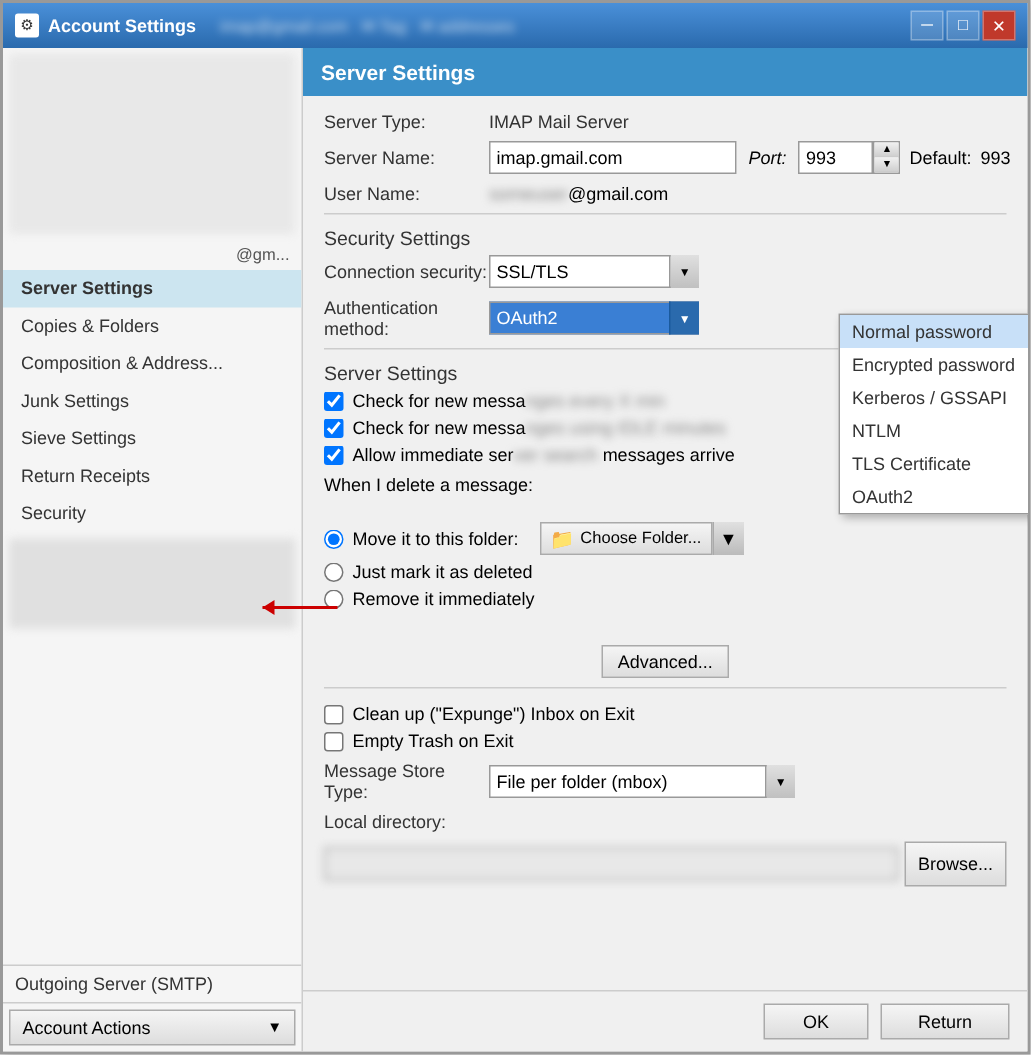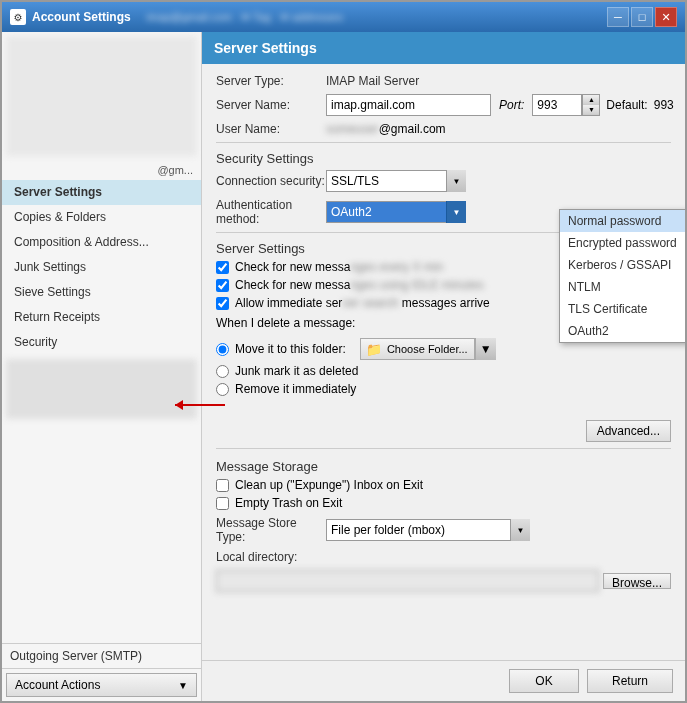--- a/index.html
+++ b/index.html
@@ -355,21 +355,21 @@
       height: 22px;
       margin-right: 4px;
     }
 
     .browse-btn {
       background: linear-gradient(to bottom, #f5f5f5, #ddd);
       border: 1px solid #aaa;
       padding: 2px 8px;
       cursor: pointer;
       font-size: 12px;
-      height: 16px;
+      height: 30px;
     }
 
     
     .bottom-bar {
       padding: 8px 12px;
       display: flex;
       justify-content: flex-end;
       gap: 8px;
       border-top: 1px solid #ccc;
       background: #f0f0f0;
@@ -552,59 +552,58 @@
         </div>
 
         <div class="checkbox-row">
           <input type="checkbox" checked="" style="">
           <span>
             <span>Allow immediate ser</span><span class="blurred-text">ver search</span> <span>messages arrive</span>
           </span>
         </div>
 
         <div class="form-row" style="margin-top:6px; align-items:flex-start; flex-direction:column;">
-          <span style="margin-bottom:4px;">When I delete a message:</span>
+          <span style="margin-bottom:14px;">When I delete a message:</span>
           <div class="radio-group">
             <div class="radio-row">
               <input type="radio" name="delete" checked="" style="">
               <span>Move it to this folder:</span>
               <div style="display:inline-flex; margin-left:8px;">
                 <button class="folder-btn">
                   <span style="color:#f0a000; font-size:13px;">📁</span>
                   <span>Choose Folder...</span>
                 </button>
                 <div class="folder-btn-arrow">▼</div>
               </div>
             </div>
             <div class="radio-row">
               <input type="radio" name="delete" style="">
-              <span>Junk mark it as deleted</span>
+              <span>Just mark it as deleted</span>
             </div>
             <div class="radio-row">
               <input type="radio" name="delete" style="">
               <span>Remove it immediately</span>
             </div>
           </div>
         </div>
 
         <div class="arrow-annotation" style="position:fixed; left: 170px; top: 390px;">
           <svg width="60" height="20" viewBox="0 0 60 20">
             <line x1="55" y1="10" x2="5" y2="10" stroke="#cc0000" stroke-width="2"></line>
             <polygon points="5,10 13,5 13,15" fill="#cc0000"></polygon>
           </svg>
         </div>
 
-        <div style="display:flex; justify-content:flex-end; margin-top:12px;">
+        <div style="display:flex; justify-content:center; margin-top:12px;">
           <button class="advanced-btn">Advanced...</button>
         </div>
 
         <hr class="divider">
 
         <div class="message-storage-section">
-          <div class="section-title">Message Storage</div>
 
           <div class="checkbox-row">
             <input type="checkbox" style="">
             <span>Clean up ("Expunge") Inbox on Exit</span>
           </div>
 
           <div class="checkbox-row">
             <input type="checkbox" style="">
             <span>Empty Trash on Exit</span>
           </div>

